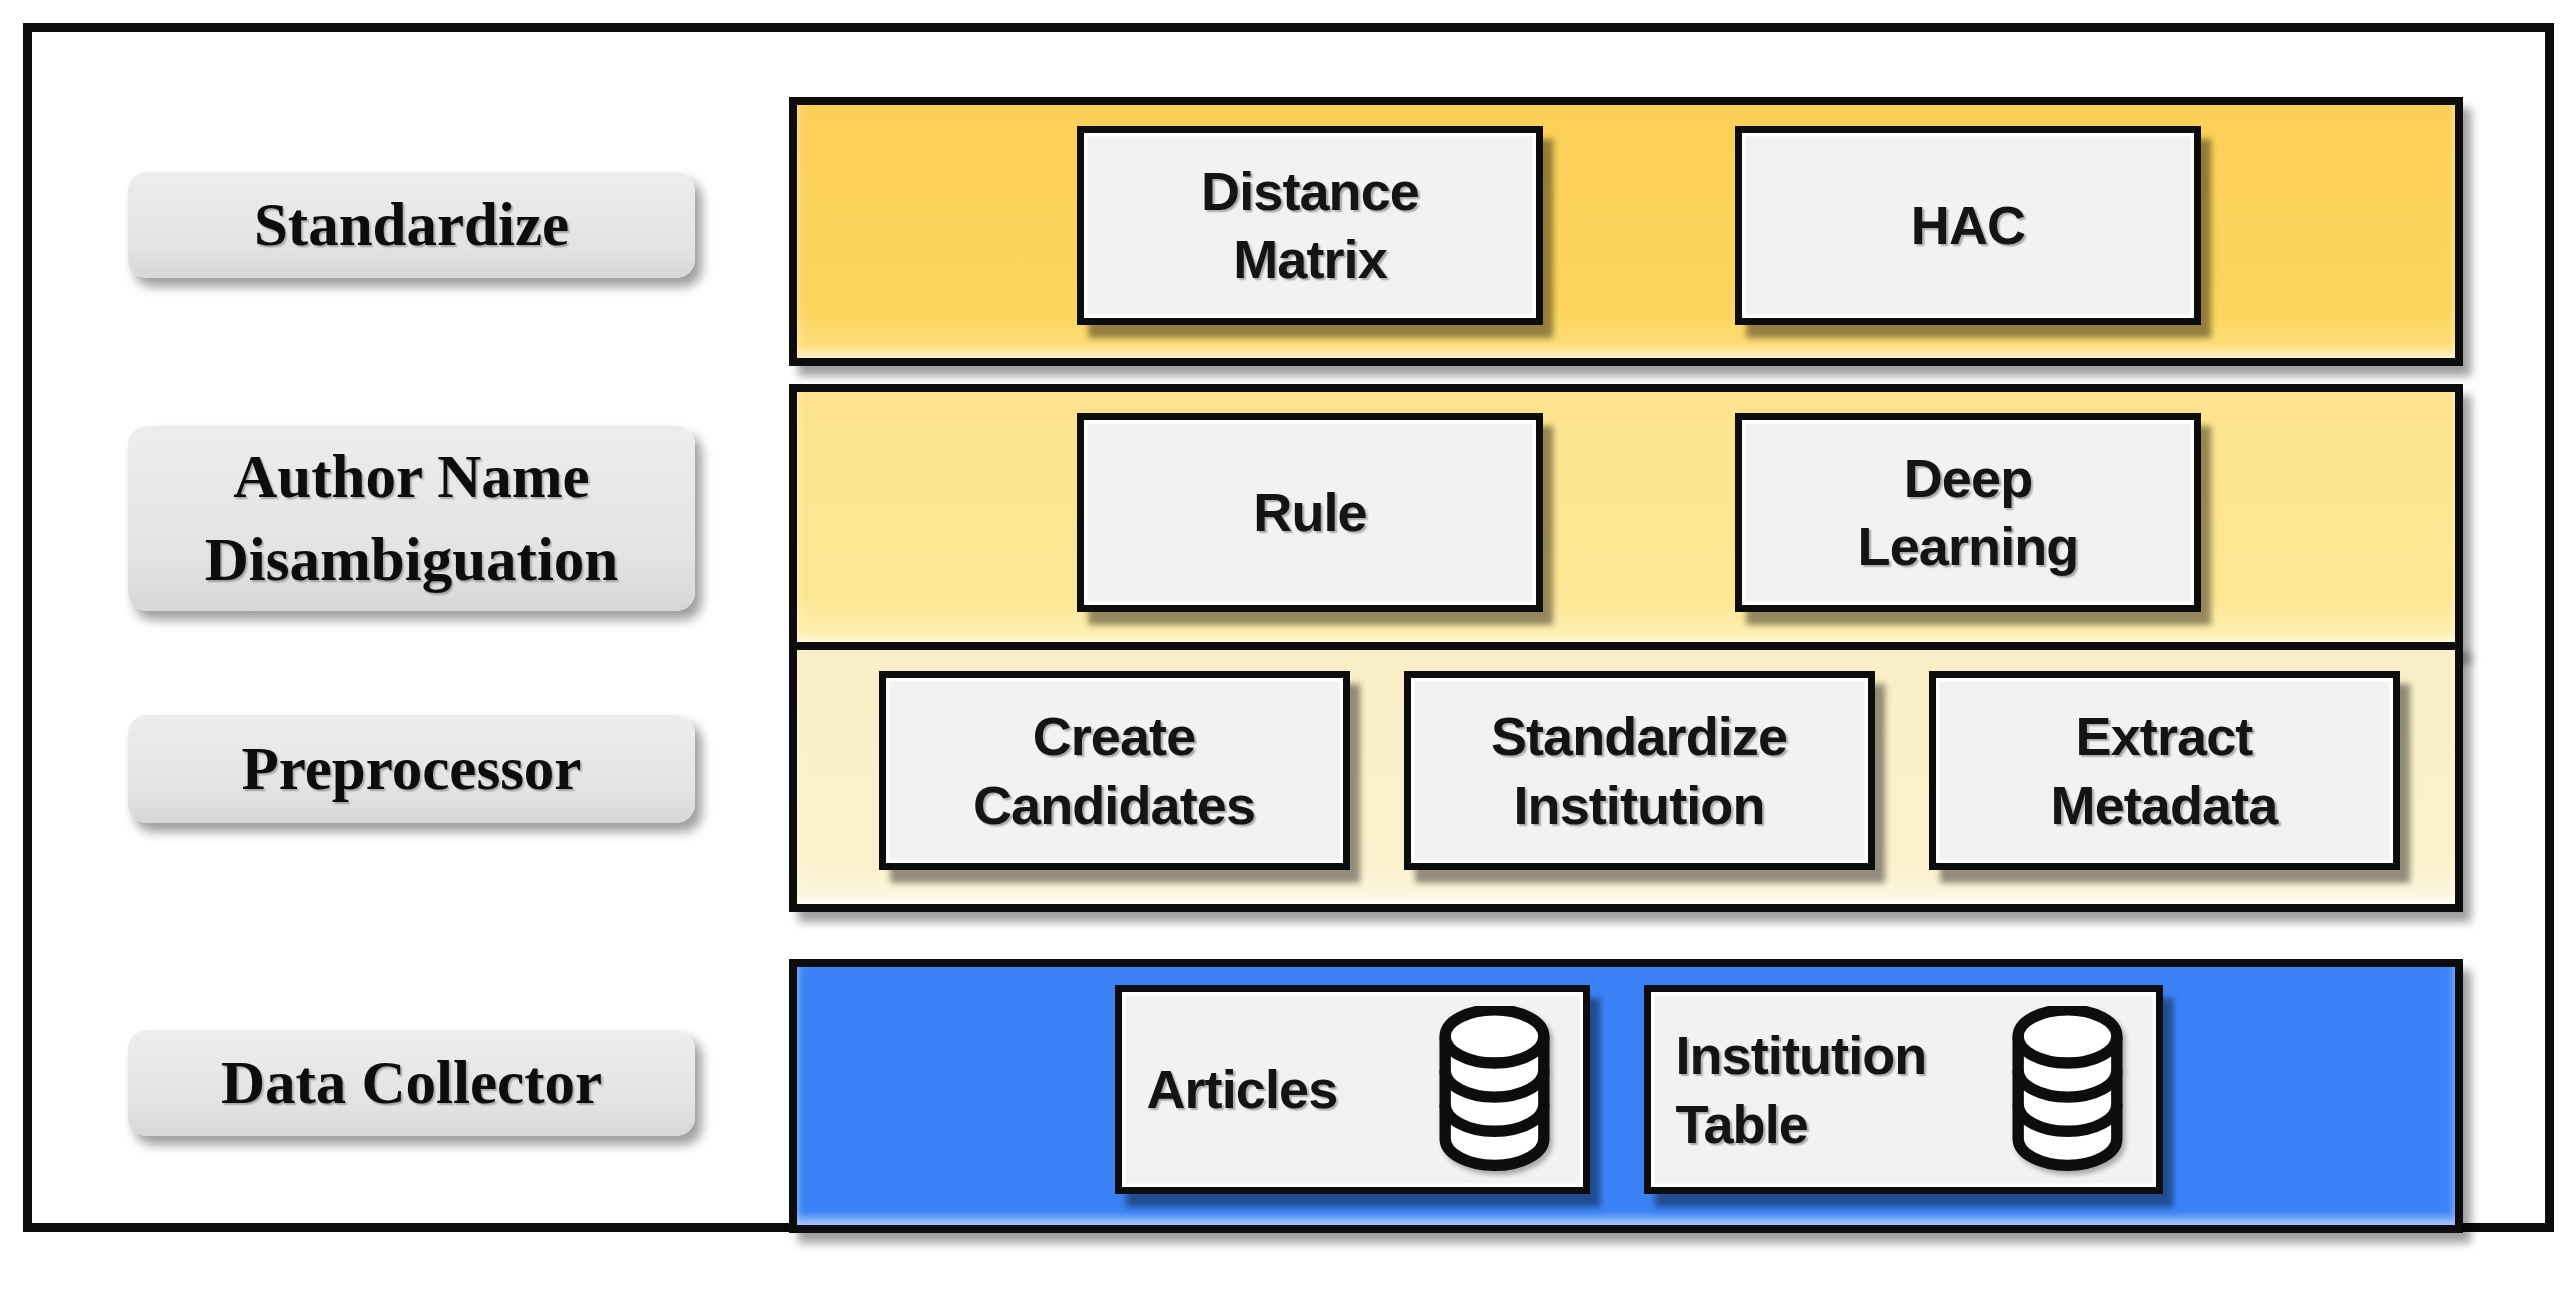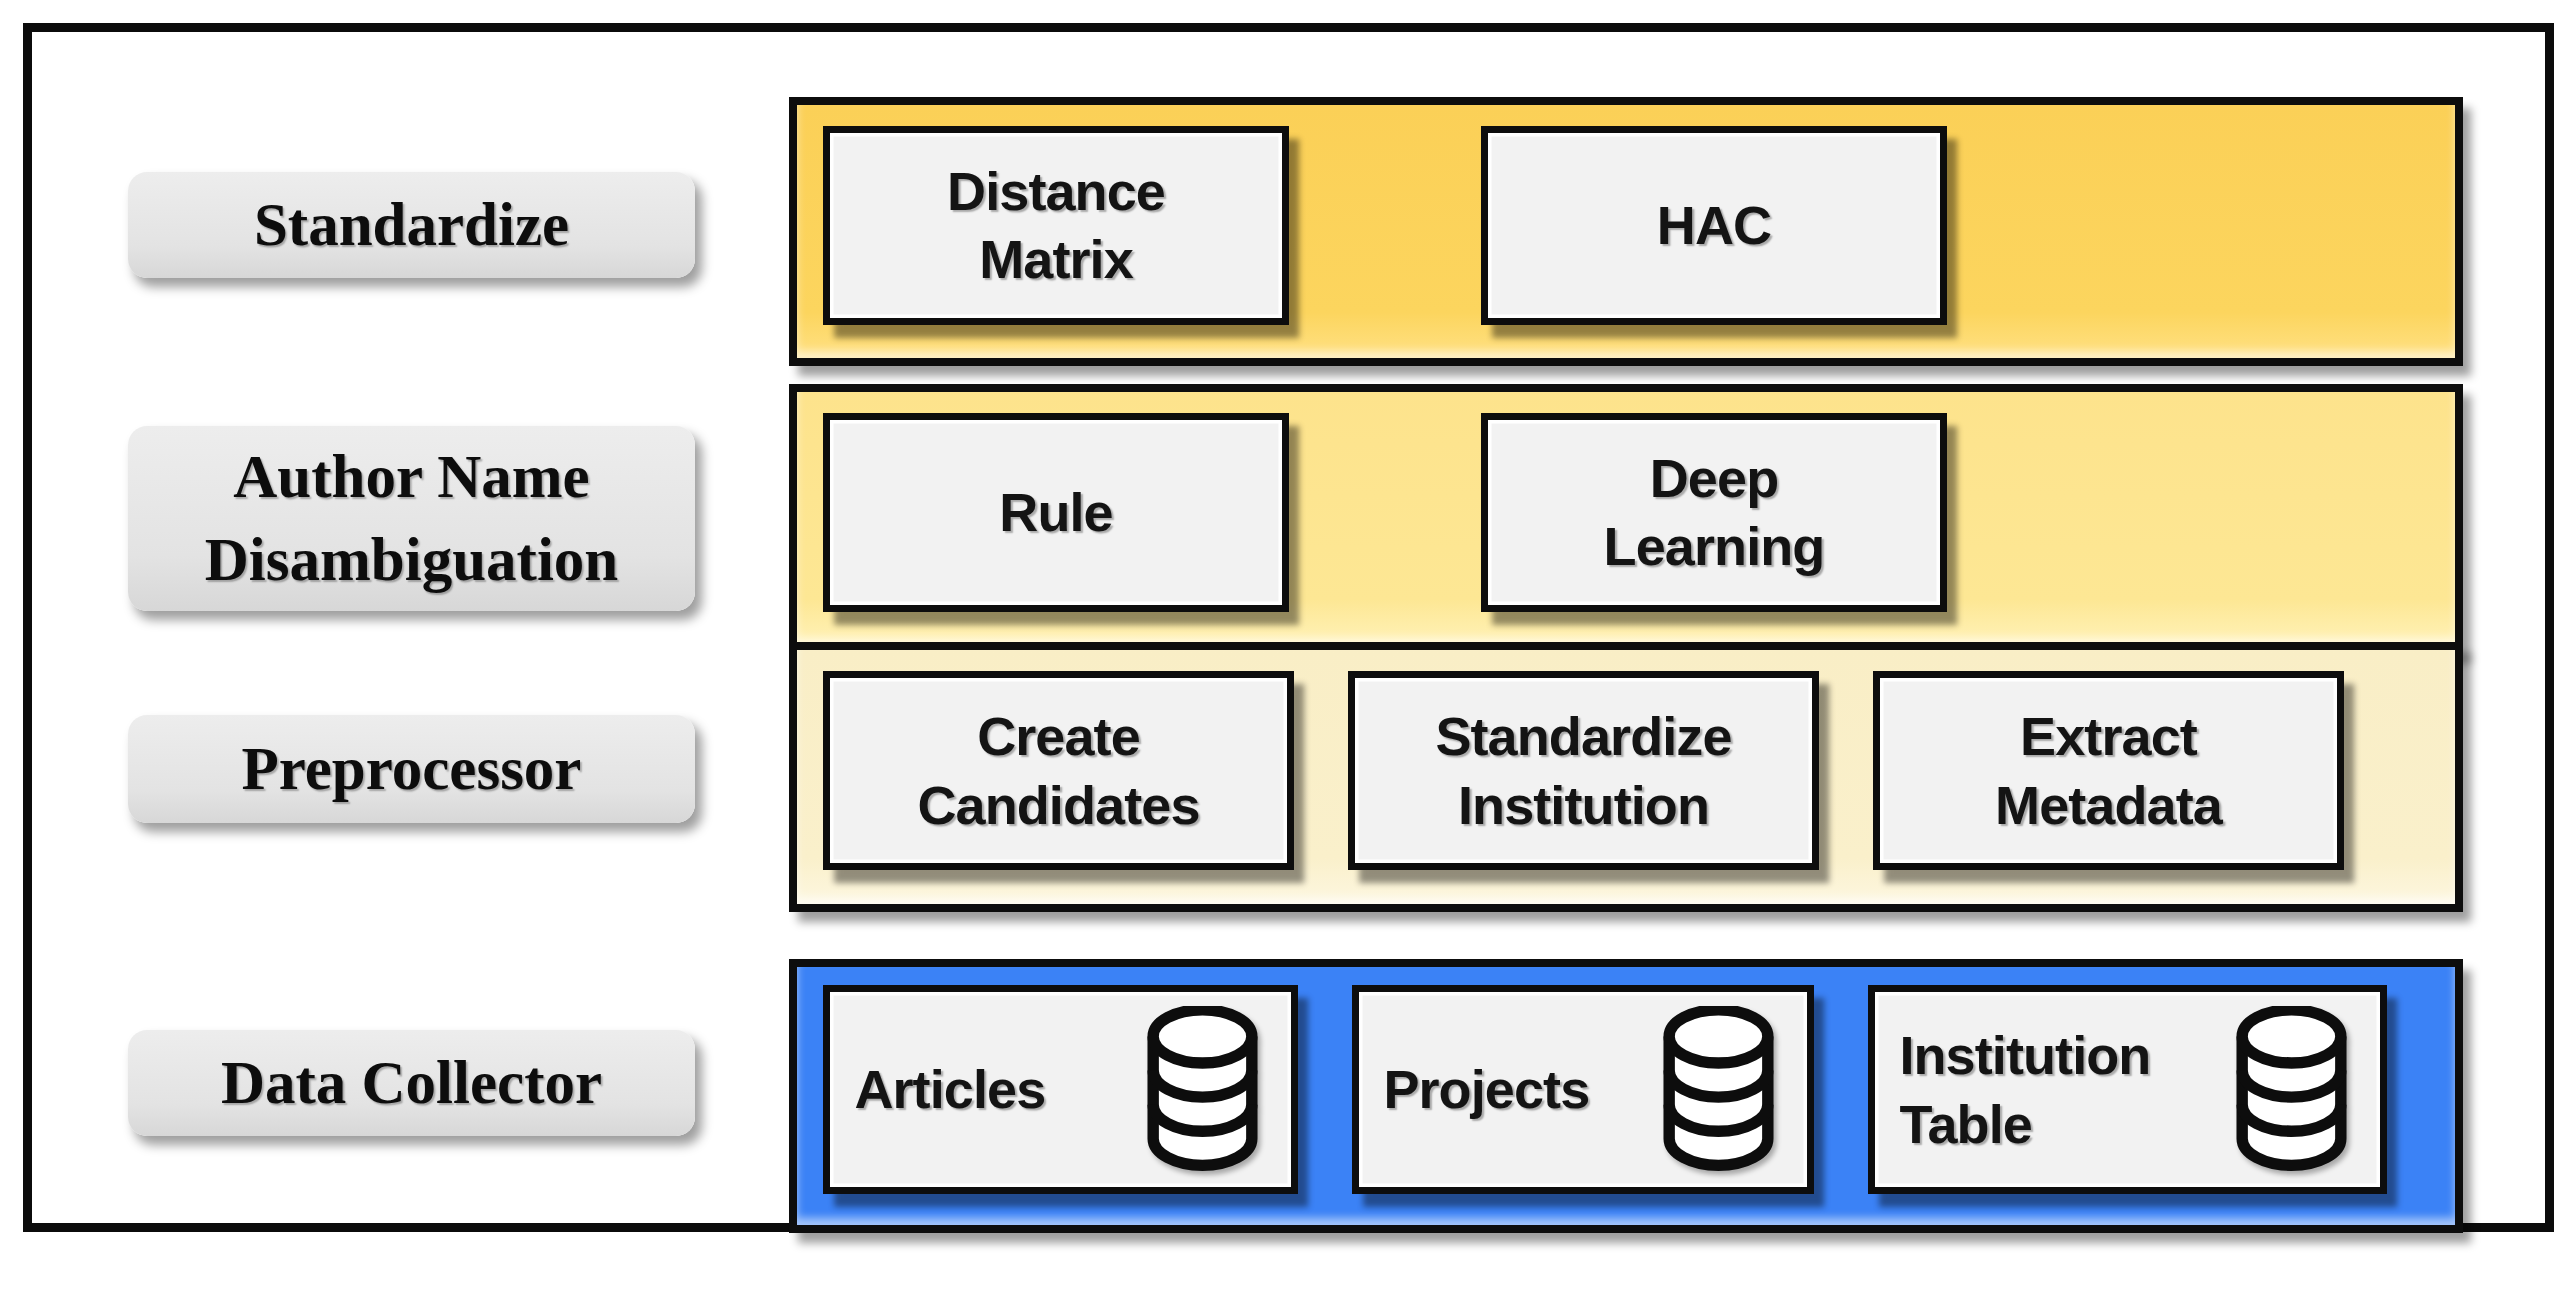--- a/index.html
+++ b/index.html
@@ -27,21 +27,21 @@
   }
   .label-1{top:140px;height:106px;}
   .label-2{top:394px;height:185px;}
   .label-3{top:683px;height:108px;}
   .label-4{top:998px;height:106px;}
 
   
   .band{
     position:absolute;left:757px;width:1674px;box-sizing:border-box;
     border:8.7px solid #0d0d0d;
-    display:flex;align-items:center;
+    display:flex;align-items:center;justify-content:center;
     padding-left:26px;padding-bottom:13px;
     box-shadow:8.7px 10.5px 8.7px rgba(0,0,0,0.38), inset 0 -7px 8.7px rgba(255,255,255,0.55);
   }
   .band-1{top:65px;height:269px;background:linear-gradient(180deg,#fbd057 0%,#fcd55e 82%,#ffe184 100%);gap:192px;}
   .band-2{top:352px;height:269px;background:linear-gradient(180deg,#fde38c 0%,#fde794 82%,#fff2b8 100%);gap:192px;}
   .band-3{top:610px;height:270px;background:linear-gradient(180deg,#f9eec6 0%,#faf0cb 82%,#fdf7e0 100%);gap:54px;}
   .band-4{top:915px;height:274px;background:#3b82f6;gap:54px;margin-top:12px;}
 
   
   .box{
@@ -116,29 +116,20 @@
     <div class="band band-4">
       <div class="box db-box w545 h240">
         <span class="box-label db-label">Articles</span>
         <svg class="db-icon" viewBox="0 0 68 88" width="129" height="167" aria-hidden="true">
           <path d="M8 16 V70 A26 14 0 0 0 60 70 V16" fill="#ffffff" stroke="#0d0d0d" stroke-width="6" stroke-linejoin="round"></path>
           <path d="M8 34 A26 14 0 0 0 60 34" fill="none" stroke="#0d0d0d" stroke-width="6"></path>
           <path d="M8 52 A26 14 0 0 0 60 52" fill="none" stroke="#0d0d0d" stroke-width="6"></path>
           <ellipse cx="34" cy="16" rx="26" ry="14" fill="#ffffff" stroke="#0d0d0d" stroke-width="6"></ellipse>
         </svg>
       </div>
-      <div class="box db-box w530 h240">
-        <span class="box-label db-label">Projects</span>
-        <svg class="db-icon" viewBox="0 0 68 88" width="129" height="167" aria-hidden="true">
-          <path d="M8 16 V70 A26 14 0 0 0 60 70 V16" fill="#ffffff" stroke="#0d0d0d" stroke-width="6" stroke-linejoin="round"></path>
-          <path d="M8 34 A26 14 0 0 0 60 34" fill="none" stroke="#0d0d0d" stroke-width="6"></path>
-          <path d="M8 52 A26 14 0 0 0 60 52" fill="none" stroke="#0d0d0d" stroke-width="6"></path>
-          <ellipse cx="34" cy="16" rx="26" ry="14" fill="#ffffff" stroke="#0d0d0d" stroke-width="6"></ellipse>
-        </svg>
-      </div>
       <div class="box db-box w595 h240">
         <span class="box-label db-label">Institution
 Table</span>
         <svg class="db-icon" viewBox="0 0 68 88" width="129" height="167" aria-hidden="true">
           <path d="M8 16 V70 A26 14 0 0 0 60 70 V16" fill="#ffffff" stroke="#0d0d0d" stroke-width="6" stroke-linejoin="round"></path>
           <path d="M8 34 A26 14 0 0 0 60 34" fill="none" stroke="#0d0d0d" stroke-width="6"></path>
           <path d="M8 52 A26 14 0 0 0 60 52" fill="none" stroke="#0d0d0d" stroke-width="6"></path>
           <ellipse cx="34" cy="16" rx="26" ry="14" fill="#ffffff" stroke="#0d0d0d" stroke-width="6"></ellipse>
         </svg>
       </div>

